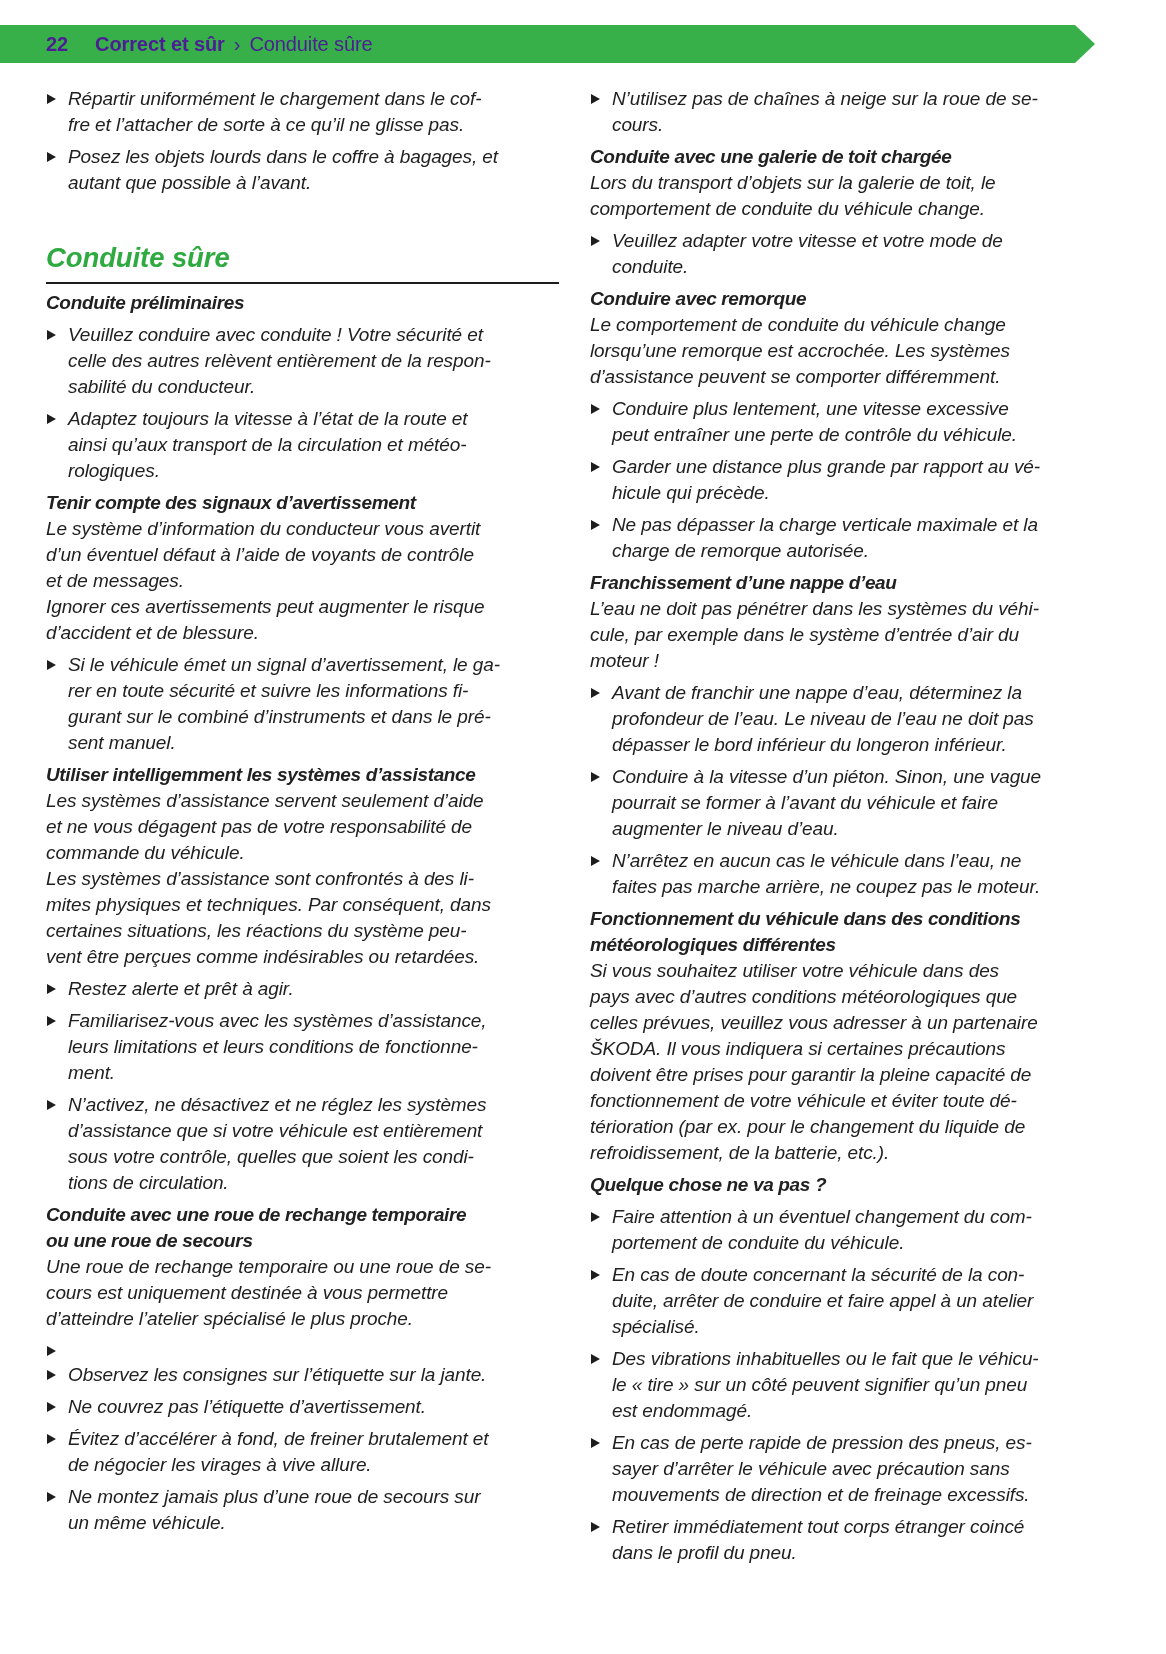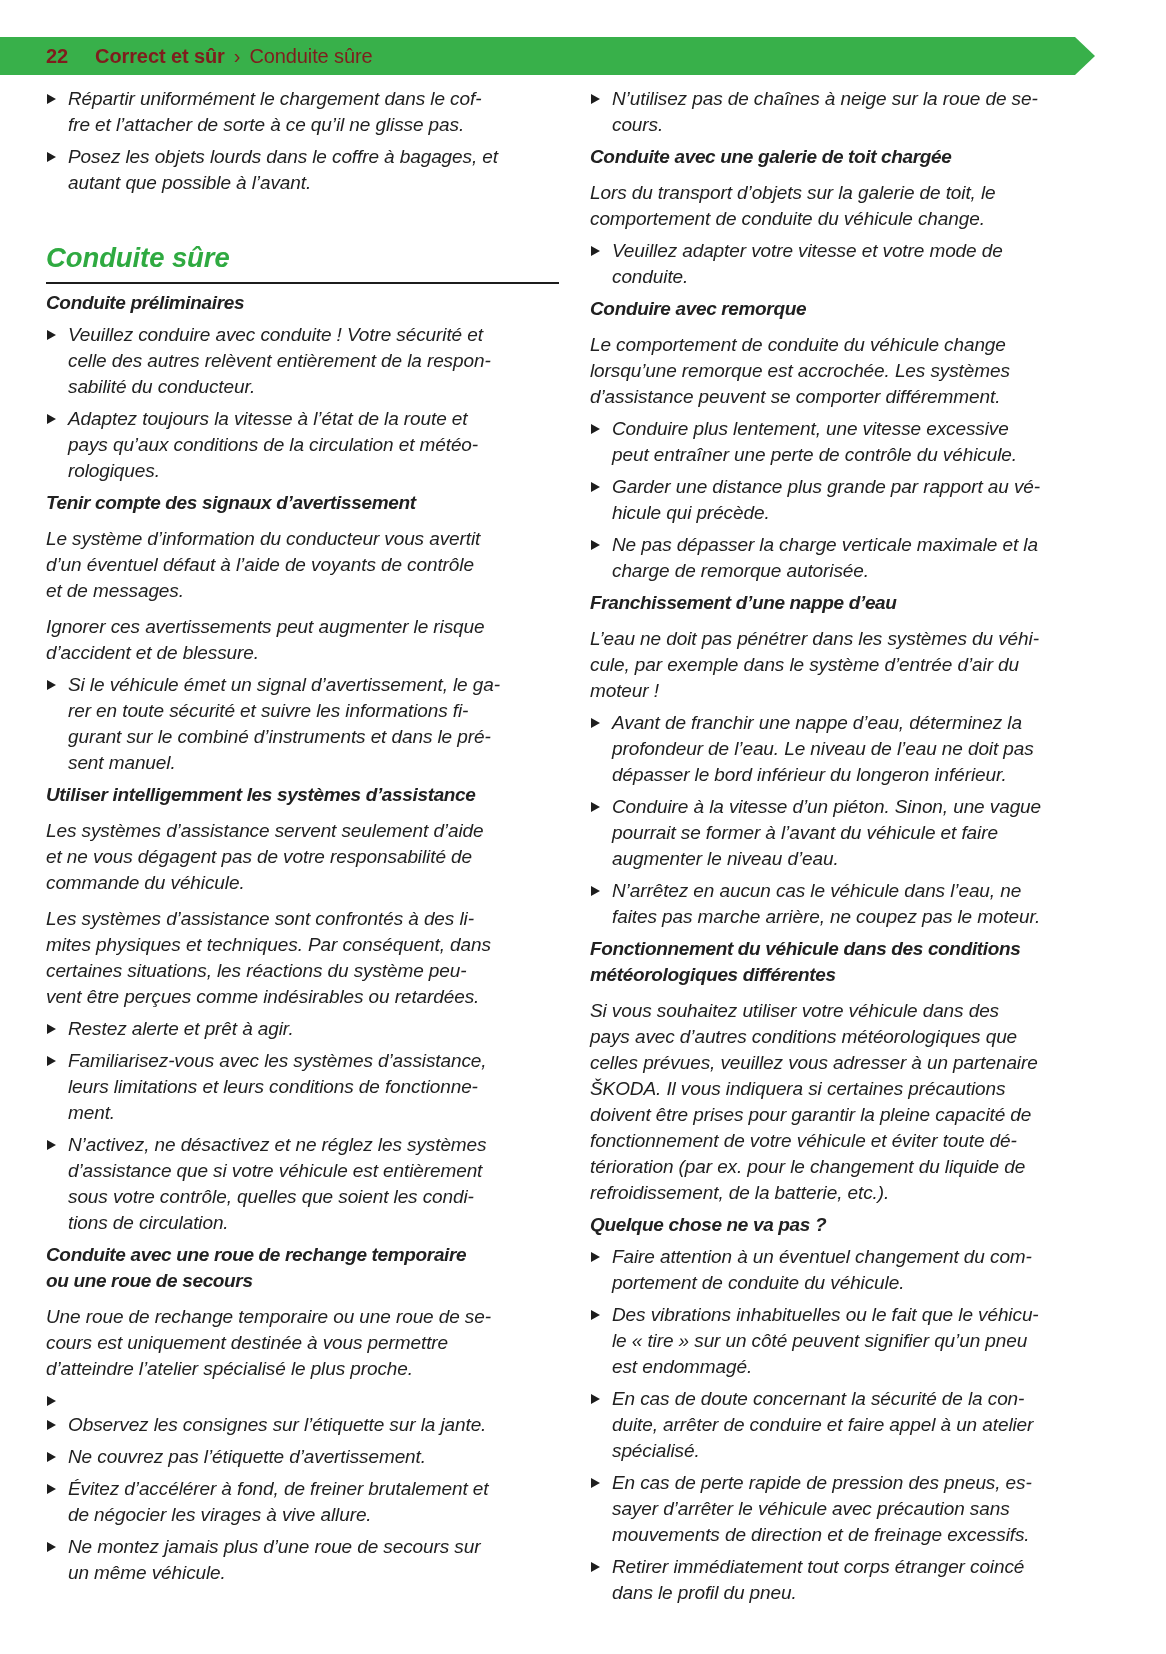--- a/index.html
+++ b/index.html
@@ -9,40 +9,40 @@
     --text-black:#212121;
   }
   html,body{margin:0;padding:0;background:#ffffff;}
   .page{
     position:relative;width:1166px;height:1654px;background:#ffffff;
     font-family:"Liberation Sans","DejaVu Sans",sans-serif;
     color:var(--text-black);font-size:19px;line-height:26px;letter-spacing:-0.1px;
     overflow:hidden;
   }
   .header-bar{
-    position:absolute;top:37px;left:0;width:1095px;height:38px;
+    position:absolute;top:25px;left:0;width:1095px;height:38px;
     background:var(--header-bar-green);
     clip-path:polygon(0 0,calc(100% - 20px) 0,100% 50%,calc(100% - 20px) 100%,0 100%);
-    display:flex;align-items:center;color:#7f1d1d;font-size:20px;line-height:38px;
+    display:flex;align-items:center;color:#4c1d95;font-size:20px;line-height:38px;
   }
   .header-num{font-weight:700;margin-left:46px;}
   .header-crumb{font-weight:700;margin-left:27px;text-align:right;}
   .header-sep{font-weight:400;margin-left:9px;}
   .header-page{font-weight:400;margin-left:9px;}
   .content{position:absolute;top:86px;left:46px;display:flex;gap:31px;}
   .col{width:513px;}
   .block{margin-top:0;font-style:italic;}
   .bullet{display:flex;margin-top:6px;}
   .tri{
     width:0;height:0;flex:none;
     border-left:9px solid #1d1d1d;border-top:5.5px solid transparent;border-bottom:5.5px solid transparent;
     margin:8px 0 0 1px;
   }
   .btext{margin-left:12px;white-space:pre-line;}
-  .paragraph{margin-top:10px;white-space:pre-line;}
+  .paragraph{white-space:pre-line;}
   .subheading{margin-top:6px;font-weight:700;white-space:pre-line;letter-spacing:-0.35px;}
   .section-heading{
     margin-top:47px;margin-bottom:5px;padding-bottom:9px;
     font-weight:700;font-size:27.5px;line-height:30px;
     color:var(--section-heading-green);
     border-bottom:2px solid #1c1c1c;white-space:pre-line;
   }
   .col > .block:first-child{margin-top:0;}
 </style>
 </head>
@@ -73,21 +73,21 @@
         <div class="block subheading">Conduite préliminaires</div>
         <div class="block bullet">
           <span class="tri"></span>
           <div class="btext">Veuillez conduire avec conduite ! Votre sécurité et
 celle des autres relèvent entièrement de la respon-
 sabilité du conducteur.</div>
         </div>
         <div class="block bullet">
           <span class="tri"></span>
           <div class="btext">Adaptez toujours la vitesse à l’état de la route et
-pays qu’aux conditions de la circulation et météo-
+ainsi qu’aux transport de la circulation et météo-
 rologiques.</div>
         </div>
         <div class="block subheading">Tenir compte des signaux d’avertissement</div>
         <div class="block paragraph">Le système d’information du conducteur vous avertit
 d’un éventuel défaut à l’aide de voyants de contrôle
 et de messages.</div>
         <div class="block paragraph">Ignorer ces avertissements peut augmenter le risque
 d’accident et de blessure.</div>
         <div class="block bullet">
           <span class="tri"></span>
@@ -213,32 +213,32 @@
 térioration (par ex. pour le changement du liquide de
 refroidissement, de la batterie, etc.).</div>
         <div class="block subheading">Quelque chose ne va pas ?</div>
         <div class="block bullet">
           <span class="tri"></span>
           <div class="btext">Faire attention à un éventuel changement du com-
 portement de conduite du véhicule.</div>
         </div>
         <div class="block bullet">
           <span class="tri"></span>
+          <div class="btext">En cas de doute concernant la sécurité de la con-
+duite, arrêter de conduire et faire appel à un atelier
+spécialisé.</div>
+        </div>
+        <div class="block bullet">
+          <span class="tri"></span>
           <div class="btext">Des vibrations inhabituelles ou le fait que le véhicu-
 le « tire » sur un côté peuvent signifier qu’un pneu
 est endommagé.</div>
         </div>
         <div class="block bullet">
           <span class="tri"></span>
-          <div class="btext">En cas de doute concernant la sécurité de la con-
-duite, arrêter de conduire et faire appel à un atelier
-spécialisé.</div>
-        </div>
-        <div class="block bullet">
-          <span class="tri"></span>
           <div class="btext">En cas de perte rapide de pression des pneus, es-
 sayer d’arrêter le véhicule avec précaution sans
 mouvements de direction et de freinage excessifs.</div>
         </div>
         <div class="block bullet">
           <span class="tri"></span>
           <div class="btext">Retirer immédiatement tout corps étranger coincé
 dans le profil du pneu.</div>
         </div>
       </div>

